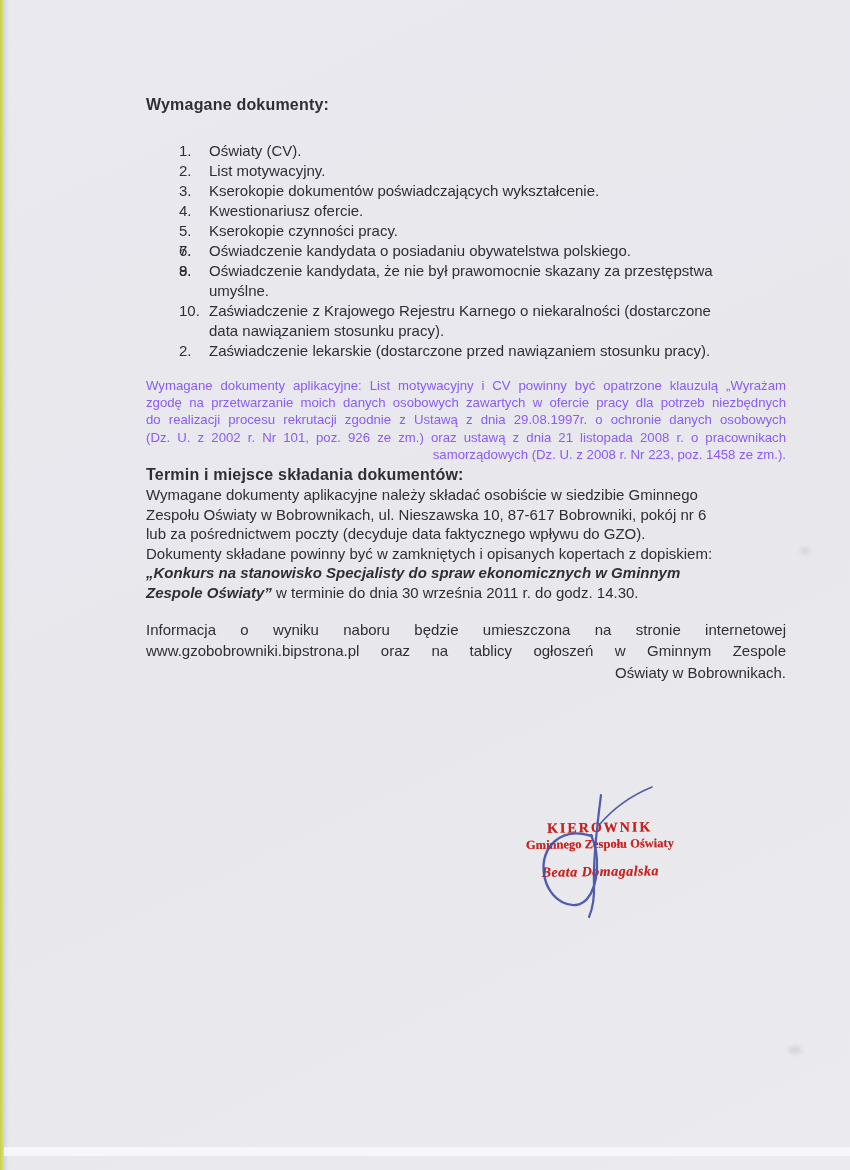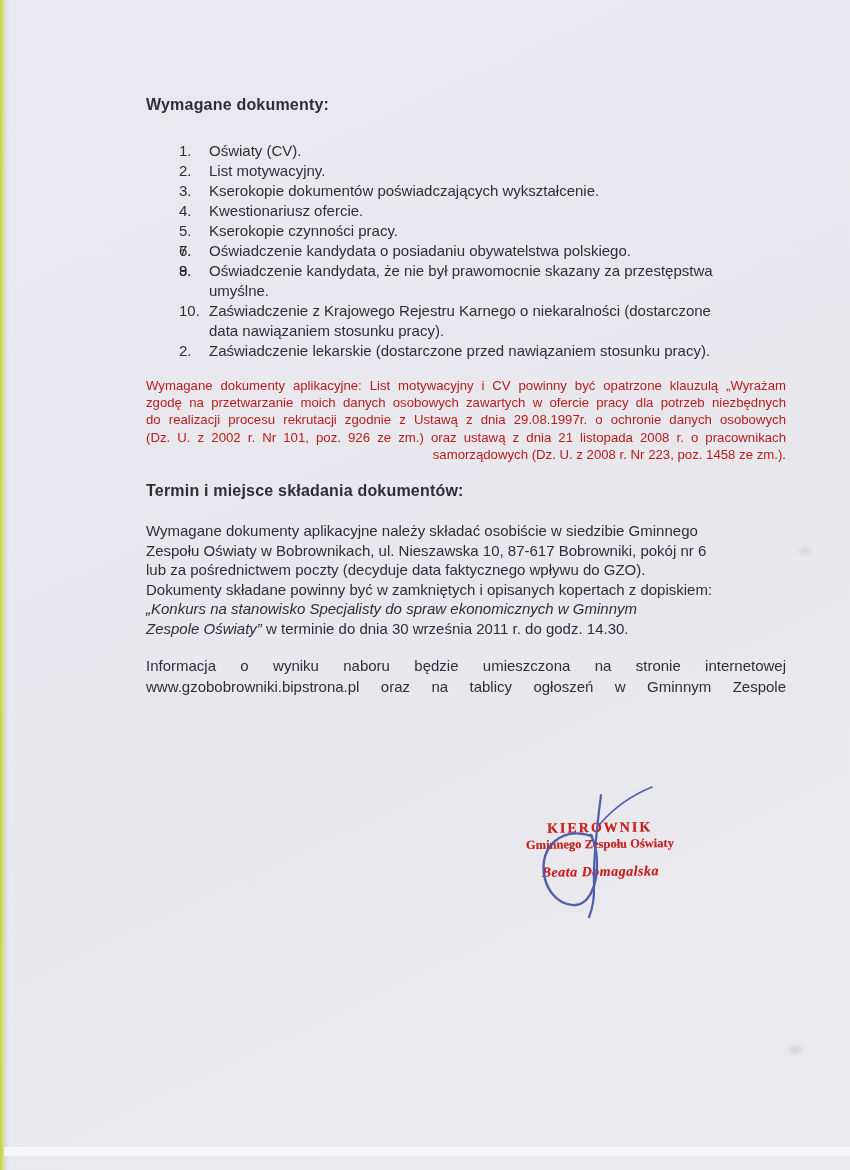--- a/index.html
+++ b/index.html
@@ -44,38 +44,37 @@
     list-style: none; margin: 26px 0 0 0; padding: 0;
     font-size: 15px; line-height: 20px;
   }
   .doc-list li { position: relative; padding-left: 63px; }
   .doc-list .num { position: absolute; left: 33px; top: 0; white-space: nowrap; }
   .doc-list .li-text { white-space: pre-wrap; }
 
   .fine-print {
     margin-top: 16px;
     font-size: 13.2px; line-height: 17.2px;
-    color: #b91c1c;
+    color: #8b5cf6;
   }
   .justify-forced {
     white-space: pre-wrap;
     text-align: justify;
     text-align-last: justify;
   }
   .plain-last { text-align: right; white-space: pre-wrap; }
 
-  .heading-deadline { margin-top: 18px; }
+  .heading-deadline { margin-top: 2px; }
 
   .para-submission {
-    margin-top: 20px;
     font-size: 15px; line-height: 19.6px;
     white-space: pre-wrap;
   }
   .run-normal { font-weight: normal; font-style: normal; }
-  .run-bold-italic { font-weight: normal; font-style: italic; }
+  .run-bold-italic { font-weight: bold; font-style: italic; }
 
   .para-info {
     margin-top: 16px;
     font-size: 15px; line-height: 21.5px;
   }
 
   .stamp {
     position: absolute; left: 500px; top: 820px; width: 200px;
     text-align: center;
     color: #c9231f;
@@ -142,20 +141,21 @@
   <div class="para-submission"><span class="run-normal">Wymagane dokumenty aplikacyjne należy składać osobiście w siedzibie Gminnego
 Zespołu Oświaty w Bobrownikach, ul. Nieszawska 10, 87-617 Bobrowniki, pokój nr 6
 lub za pośrednictwem poczty (decyduje data faktycznego wpływu do GZO).
 Dokumenty składane powinny być w zamkniętych i opisanych kopertach z dopiskiem:
 </span><span class="run-bold-italic">„Konkurs na stanowisko Specjalisty do spraw ekonomicznych w Gminnym
 Zespole Oświaty”</span><span class="run-normal"> w terminie do dnia 30 września 2011 r. do godz. 14.30.</span></div>
 
   <div class="para-info">
     <div class="justify-forced">Informacja o wyniku naboru będzie umieszczona na stronie internetowej
 www.gzobobrowniki.bipstrona.pl oraz na tablicy ogłoszeń w Gminnym Zespole</div>
+    <div class="plain-last">Oświaty w Bobrownikach.</div>
   </div>
 
 </div>
 
 <div class="stamp">
   <div class="stamp-title">KIEROWNIK</div>
   <div class="stamp-org">Gminnego Zespołu Oświaty</div>
   <div class="stamp-name">Beata Domagalska</div>
 </div>
 

